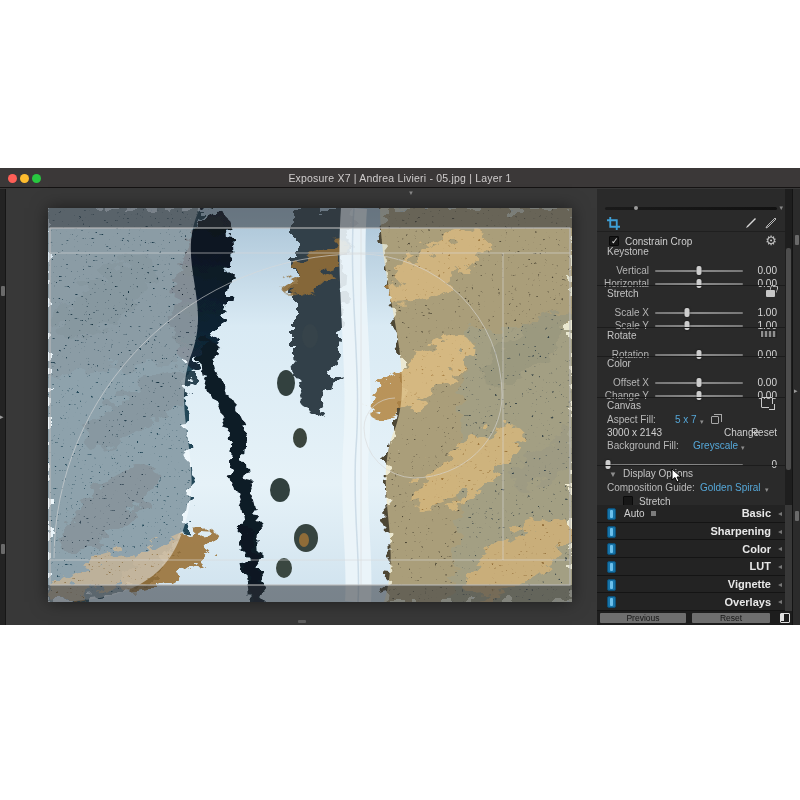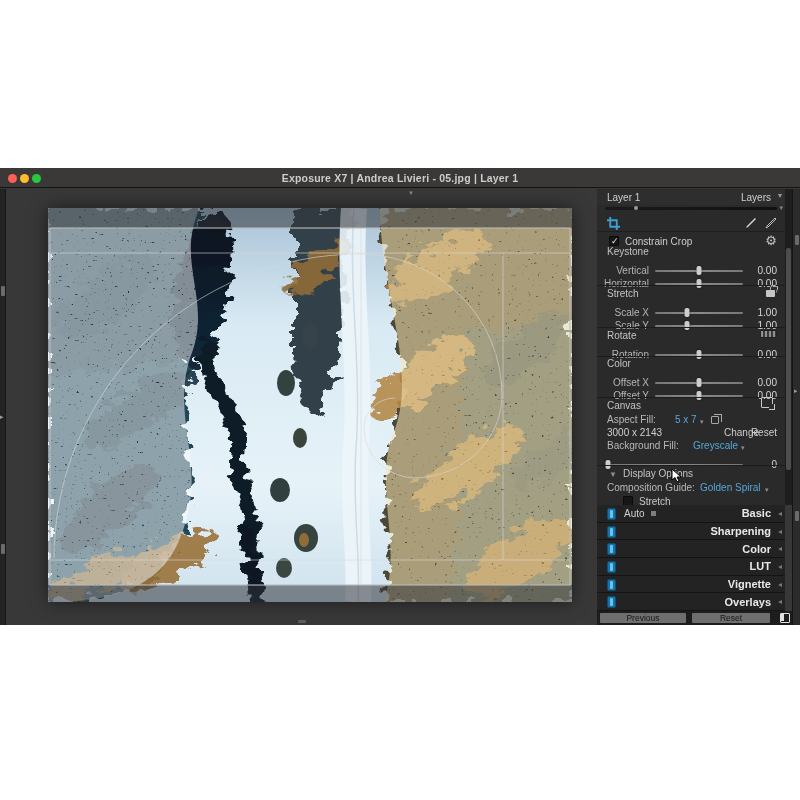--- a/index.html
+++ b/index.html
@@ -2,21 +2,21 @@
 <html><head>
 <meta charset="utf-8">
 <style>
   * { margin:0; padding:0; box-sizing:border-box; }
   html,body { width:800px; height:800px; background:#ffffff; font-family:"Liberation Sans", sans-serif; overflow:hidden; }
   .window { position:absolute; left:0; top:168px; width:800px; height:457px; background:#383838; }
 
   
   .titlebar { position:absolute; left:0; top:0; width:100%; height:20px; background:#3b3838; border-bottom:1px solid #151313; }
   .tlight { position:absolute; top:6px; width:9px; height:9px; border-radius:50%; }
-  .title-text { position:absolute; top:0; left:0; width:100%; height:20px; line-height:20px; text-align:center; font-size:10.5px; font-weight:bold; color:#cfcccc; letter-spacing:.2px; }
+  .title-text { position:absolute; top:0; left:0; width:100%; height:20px; line-height:20px; text-align:center; font-size:10.5px; font-weight:normal; color:#cfcccc; letter-spacing:.2px; }
 
   
   .left-strip { position:absolute; left:0; top:21px; width:6px; height:436px; background:#232323; border-right:1px solid #161616; }
   .edge-strip { position:absolute; right:0; top:21px; width:8px; height:436px; background:#2b2b2b; border-left:1px solid #141414; }
   .strip-handle { position:absolute; width:4px; height:10px; background:#6a6a6a; border-radius:1px; }
   .strip-arrow { position:absolute; font-size:7px; color:#9a9a9a; }
 
   
   .canvas-area { position:absolute; left:7px; top:21px; width:588px; height:436px; background:#383838; }
   .canvas-top-tri { position:absolute; left:401px; top:1px; font-size:6px; color:#8a8a8a; }
@@ -195,25 +195,20 @@
         <path d="M454,187 A 89,83 0 0 1 366,270"></path>
         <path d="M366,270 A 52,50 0 0 1 316,220"></path>
         <path d="M316,220 A 31,30 0 0 1 347,190"></path>
       </g>
       <rect x="2" y="20" width="520" height="357" fill="none" stroke="#8f8f8f" stroke-opacity="0.4"></rect>
     </svg>
   </div>
 
   <div class="panel">
 
-    <div class="layers-head">
-      <span class="lname">Layer 1</span>
-      <span class="lmenu">Layers</span>
-      <span class="larrow">▾</span>
-    </div>
     <div class="op-slider">
       <span class="op-dot" style="left:18%"></span>
     </div>
     <span class="op-arrow">▾</span>
 
     <div class="toolrow">
       <svg width="13" height="13" viewBox="0 0 14 14" style="position:absolute;left:10px;top:3px">
         <path d="M3.5 0 V10.5 H14" stroke="#3e9fd6" stroke-width="2" fill="none"></path>
         <path d="M0 3.5 H10.5 V14" stroke="#3e9fd6" stroke-width="2" fill="none"></path>
       </svg>
@@ -279,21 +274,21 @@
 
     <span class="sec-title" style="top:169px">Color</span>
     <div class="slider-row" style="top:180px">
       <span class="lab">Offset X</span>
       <span class="track">
           <span class="thumb" style="left: 50%;"></span>
         </span>
       <span class="val">0.00</span>
     </div>
     <div class="slider-row" style="top:193px">
-      <span class="lab">Offset Y</span>
+      <span class="lab">Change Y</span>
       <span class="track">
           <span class="thumb" style="left: 50%;"></span>
         </span>
       <span class="val">0.00</span>
     </div>
     <div class="sep" style="top:208px"></div>
 
     <span class="sec-title" style="top:211px">Canvas</span>
     <span class="canvas-icon" style="position:absolute;right:12px;top:208px"></span>
     <div class="prow" style="top:224px">

